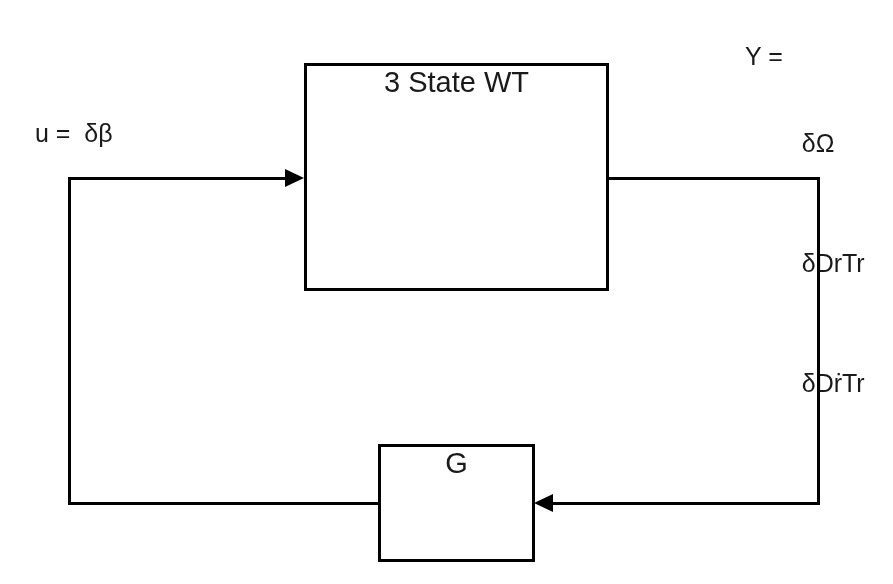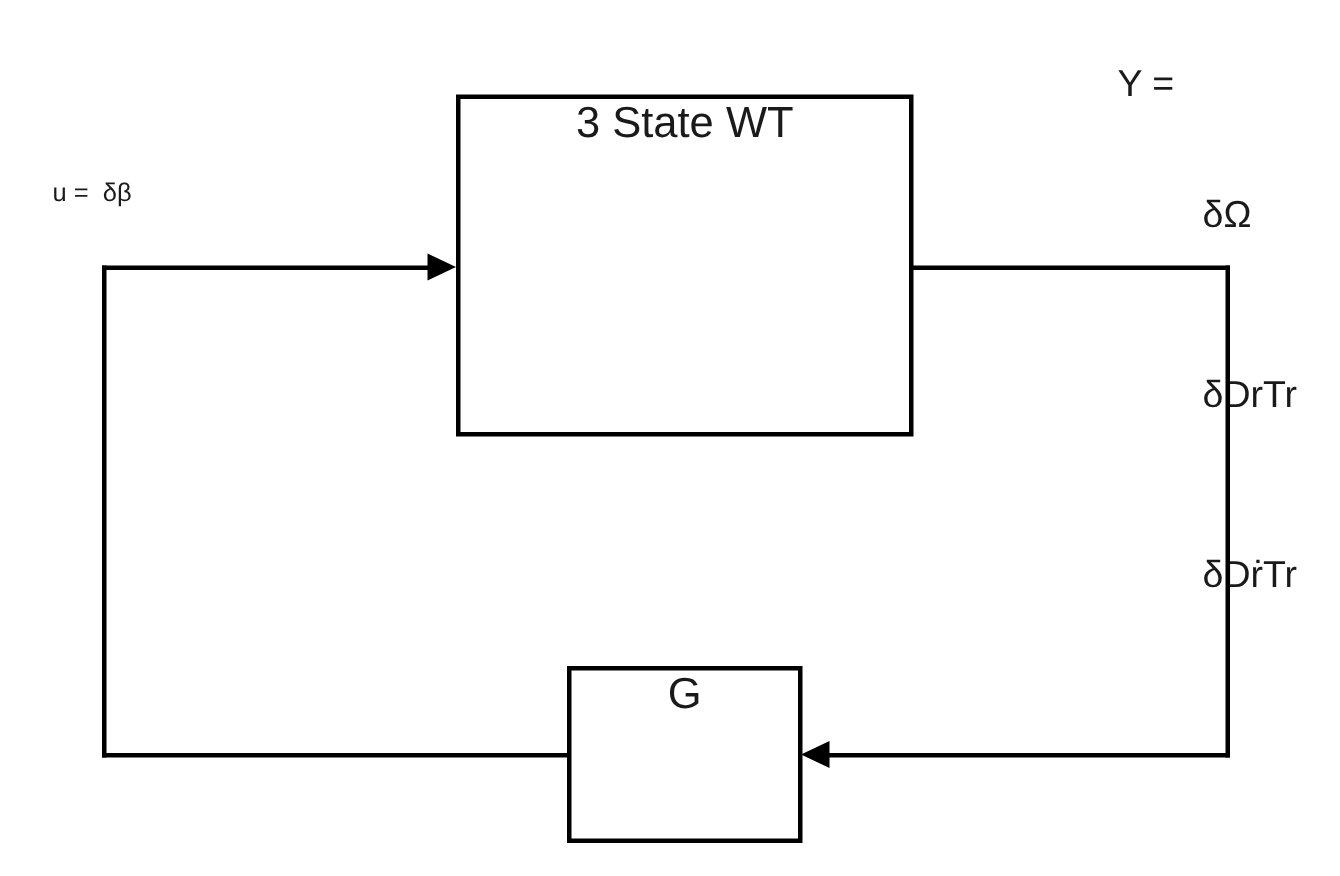--- a/index.html
+++ b/index.html
@@ -54,21 +54,21 @@
   }
   .arrow-left {
     border-top: 9px solid transparent;
     border-bottom: 9px solid transparent;
     border-right: 19px solid #000000;
   }
   #input-label {
     position: absolute;
     left: 35px;
     top: 119px;
-    font-size: 17px;
+    font-size: 25px;
     white-space: pre;
   }
   #output-label {
     position: absolute;
     left: 745px;
     top: 40px;
     font-size: 25px;
     line-height: 33px;
     display: flex;
     align-items: flex-start;

